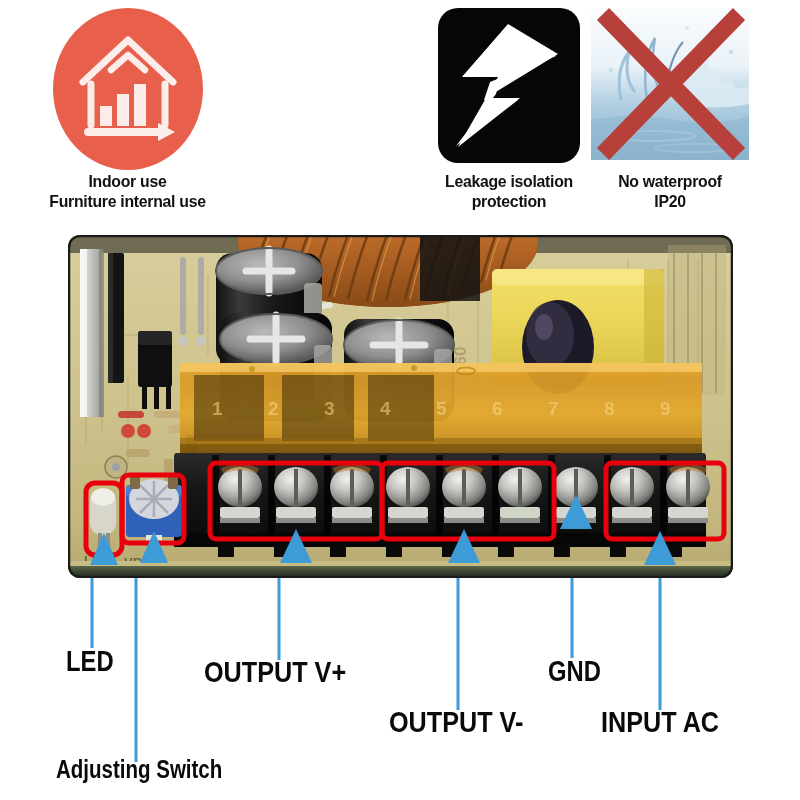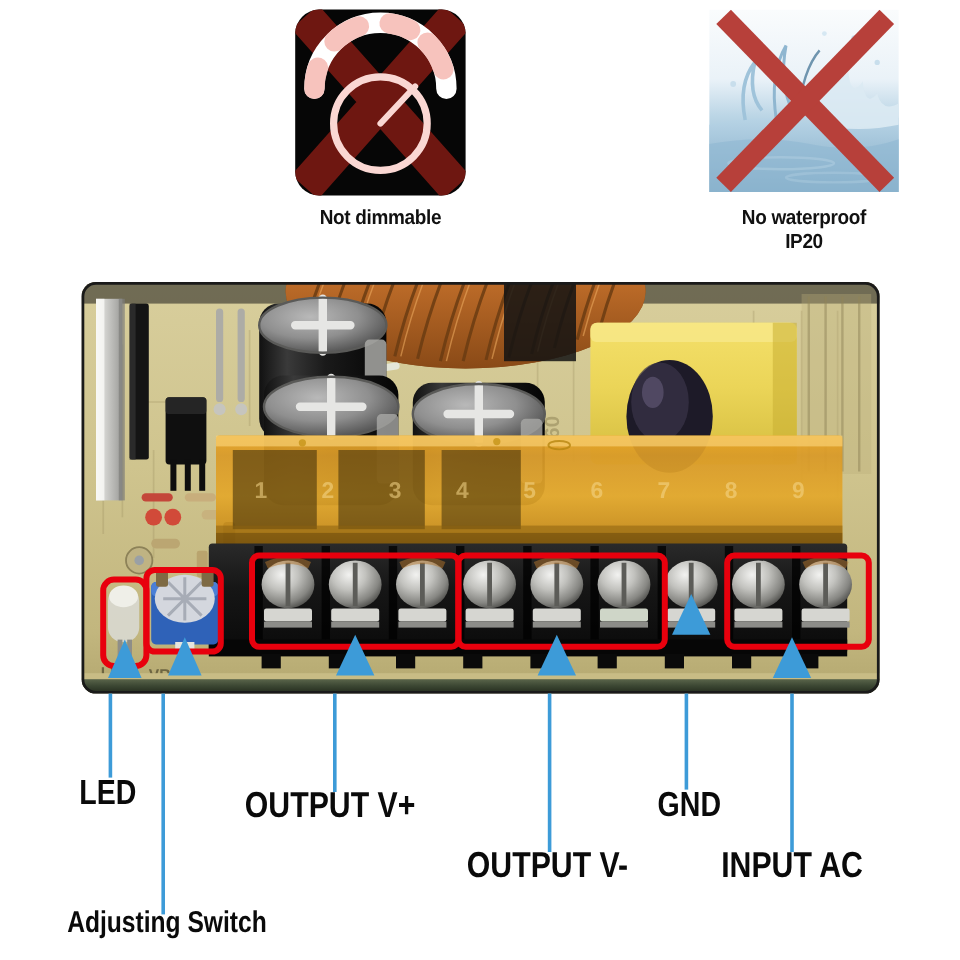--- a/index.html
+++ b/index.html
@@ -74,42 +74,61 @@
   .ct-gnd{left:548px;top:655px;font-size:29px;transform:scaleX(0.82);}
   .ct-inac{left:601px;top:705px;font-size:30px;transform:scaleX(0.84);}
 </style>
 </head>
 <body>
 
 <div id="stage">
 
   <div class="feature-row">
 
-
-    <div class="feature" style="left:238px;width:158px;">
+    <div class="feature" style="left:20px;width:215px;">
       <div class="feature-art">
-        <div class="tile">
-          <svg width="142" height="155" viewBox="0 0 142 155">
-
-            <path d="M8 6 L134 148 M134 6 L8 148" stroke="#6E1711" stroke-width="30" stroke-linecap="butt"></path>
-
-            <path d="M16 66 A55 55 0 0 1 126 66" fill="none" stroke="#FFFFFF" stroke-width="17" stroke-linecap="round"></path>
-            <path d="M16 66 A55 55 0 0 1 126 66" fill="none" stroke="#F6B8B2" stroke-width="17" stroke-linecap="round" stroke-dasharray="18 26 24 26 18" opacity="0.85"></path>
-
-            <circle cx="71" cy="95" r="39" fill="none" stroke="#FAD7D3" stroke-width="6"></circle>
-
-            <path d="M71 95 L100 64" stroke="#FAD7D3" stroke-width="5" stroke-linecap="round"></path>
+        <div class="ico-indoor">
+          <div class="disc" style="background:#E8604C;"></div>
+          <svg width="150" height="162" viewBox="0 0 150 162">
+
+            <path d="M30 74 L75 32 L120 74" fill="none" stroke="#FDEDEA" stroke-width="7" stroke-linecap="round" stroke-linejoin="round"></path>
+            <path d="M58 62 L75 47 L92 62" fill="none" stroke="#FDEDEA" stroke-width="6.5" stroke-linecap="round" stroke-linejoin="round"></path>
+
+            <path d="M38 76 L38 117 M112 76 L112 117" stroke="#FDEDEA" stroke-width="7" stroke-linecap="round"></path>
+
+            <rect x="47" y="98" width="12" height="20" fill="#FDEDEA"></rect>
+            <rect x="64" y="86" width="12" height="32" fill="#FDEDEA"></rect>
+            <rect x="81" y="76" width="12" height="42" fill="#FDEDEA"></rect>
+
+            <path d="M35 124 L112 124" stroke="#FDEDEA" stroke-width="8" stroke-linecap="round"></path>
+            <path d="M105 115 L122 124 L105 133 Z" fill="#FDEDEA"></path>
           </svg>
         </div>
       </div>
       <div class="feature-label">
-        <span>Not dimmable</span>
+        <span>Indoor use</span>
+        <span class="l2">Furniture internal use</span>
       </div>
     </div>
 
+
+    <div class="feature" style="left:424px;width:170px;">
+      <div class="feature-art">
+        <div class="tile">
+          <svg width="142" height="155" viewBox="0 0 142 155">
+            <path d="M69 18 L25 68 L62 68 L58 86 L18 138 L80 92 L46 92 L52 74 L118 48 Z" fill="#FFFFFF"></path>
+            <path d="M70 16 L24 69 L60 69 L20 139 L82 90 L48 90 L120 46 Z" fill="#FFFFFF"></path>
+          </svg>
+        </div>
+      </div>
+      <div class="feature-label">
+        <span>Leakage isolation</span>
+        <span class="l2">protection</span>
+      </div>
+    </div>
 
     <div class="feature" style="left:584px;width:172px;">
       <div class="feature-art">
         <div class="ico-water">
           <svg class="photo" width="158" height="152" viewBox="0 0 158 152">
             <defs>
               <linearGradient id="wgrad" x1="0" y1="0" x2="0" y2="1">
                 <stop offset="0%" stop-color="#FAFCFD"></stop>
                 <stop offset="38%" stop-color="#EAF2F8"></stop>
                 <stop offset="58%" stop-color="#BCD6E6"></stop>

